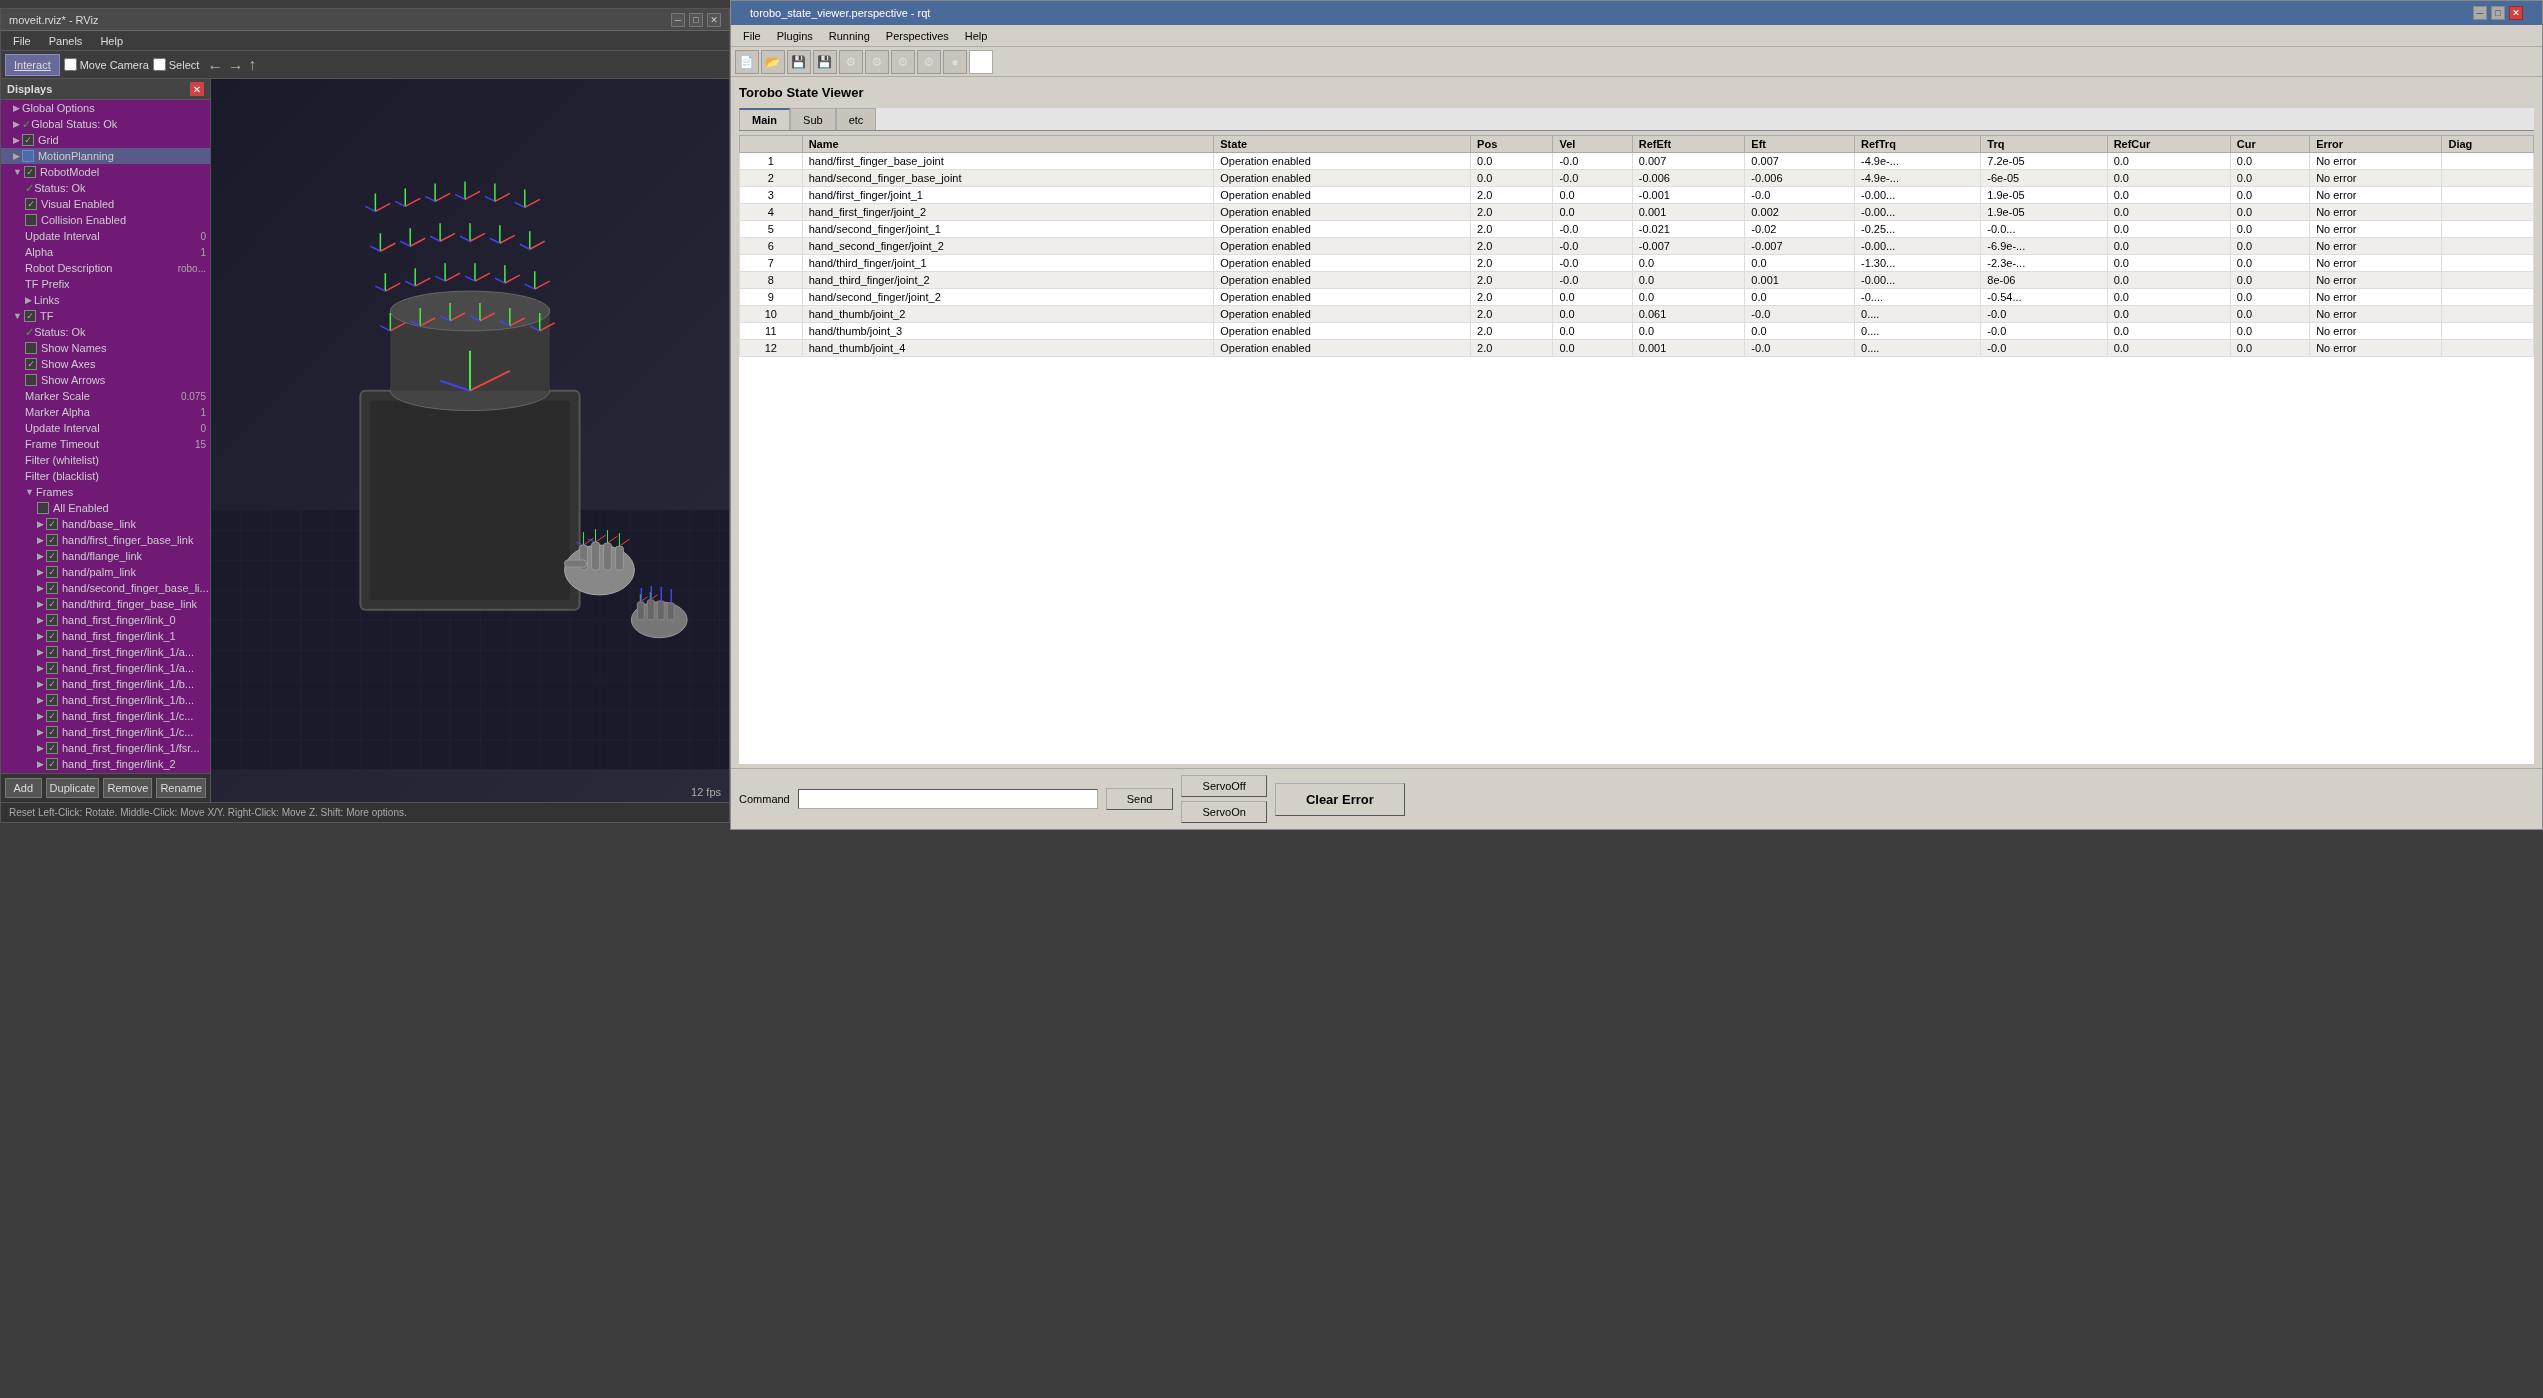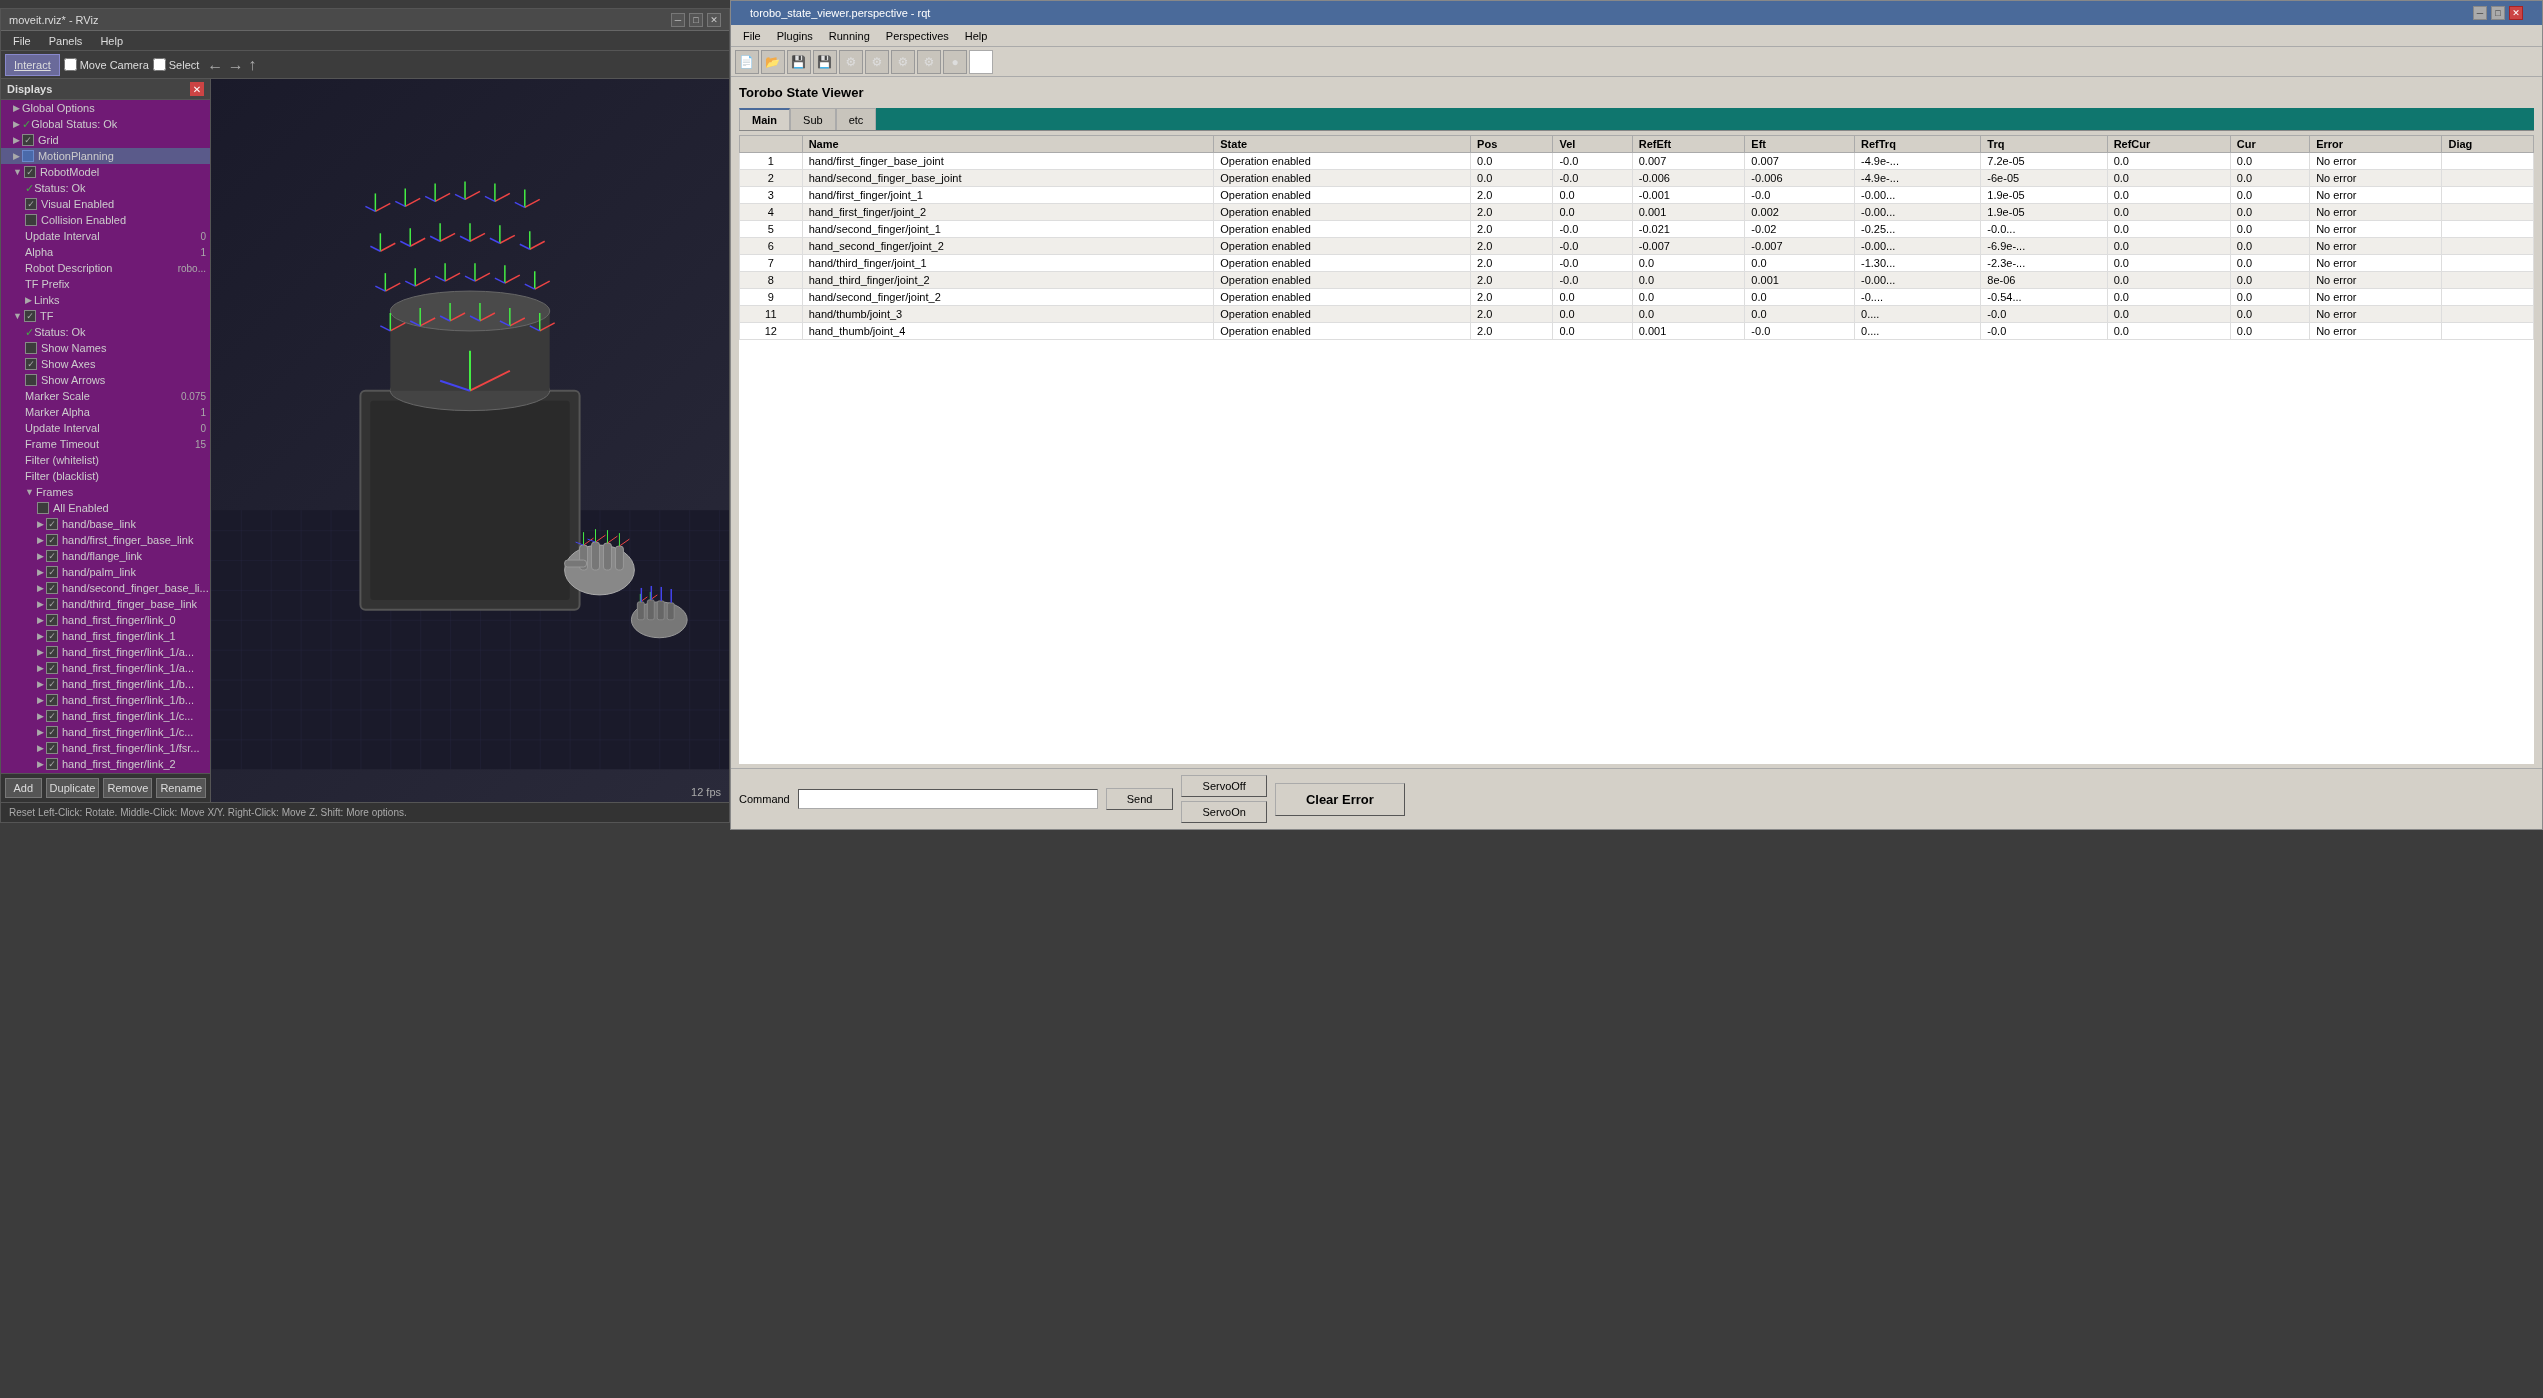--- a/index.html
+++ b/index.html
@@ -286,21 +286,21 @@
       border: 1px outset #aaa;
       cursor: pointer;
       font-size: 11px;
       color: #000;
     }
 
     .tabs-row {
       display: flex;
       gap: 0;
       border-bottom: 1px solid #888;
-      background: #0f766e;
+      background: #e5e5e5;
     }
     .tab-btn {
       padding: 4px 12px;
       background: #c8c4bc;
       border: 1px solid #aaa;
       border-bottom: none;
       cursor: pointer;
       font-size: 11px;
       color: #000;
     }
@@ -1099,20 +1099,35 @@
     <td>0.0</td>
     <td>0.0</td>
     <td>-0....</td>
     <td>-0.54...</td>
     <td>0.0</td>
     <td>0.0</td>
     <td>No error</td>
     <td></td>
   </tr>
               <tr>
+    <td class="row-num">10</td>
+    <td>hand_thumb/joint_2</td>
+    <td class="status-ok">Operation enabled</td>
+    <td>2.0</td>
+    <td>0.0</td>
+    <td>0.061</td>
+    <td>-0.0</td>
+    <td>0....</td>
+    <td>-0.0</td>
+    <td>0.0</td>
+    <td>0.0</td>
+    <td>No error</td>
+    <td></td>
+  </tr>
+              <tr>
     <td class="row-num">11</td>
     <td>hand/thumb/joint_3</td>
     <td class="status-ok">Operation enabled</td>
     <td>2.0</td>
     <td>0.0</td>
     <td>0.0</td>
     <td>0.0</td>
     <td>0....</td>
     <td>-0.0</td>
     <td>0.0</td>

